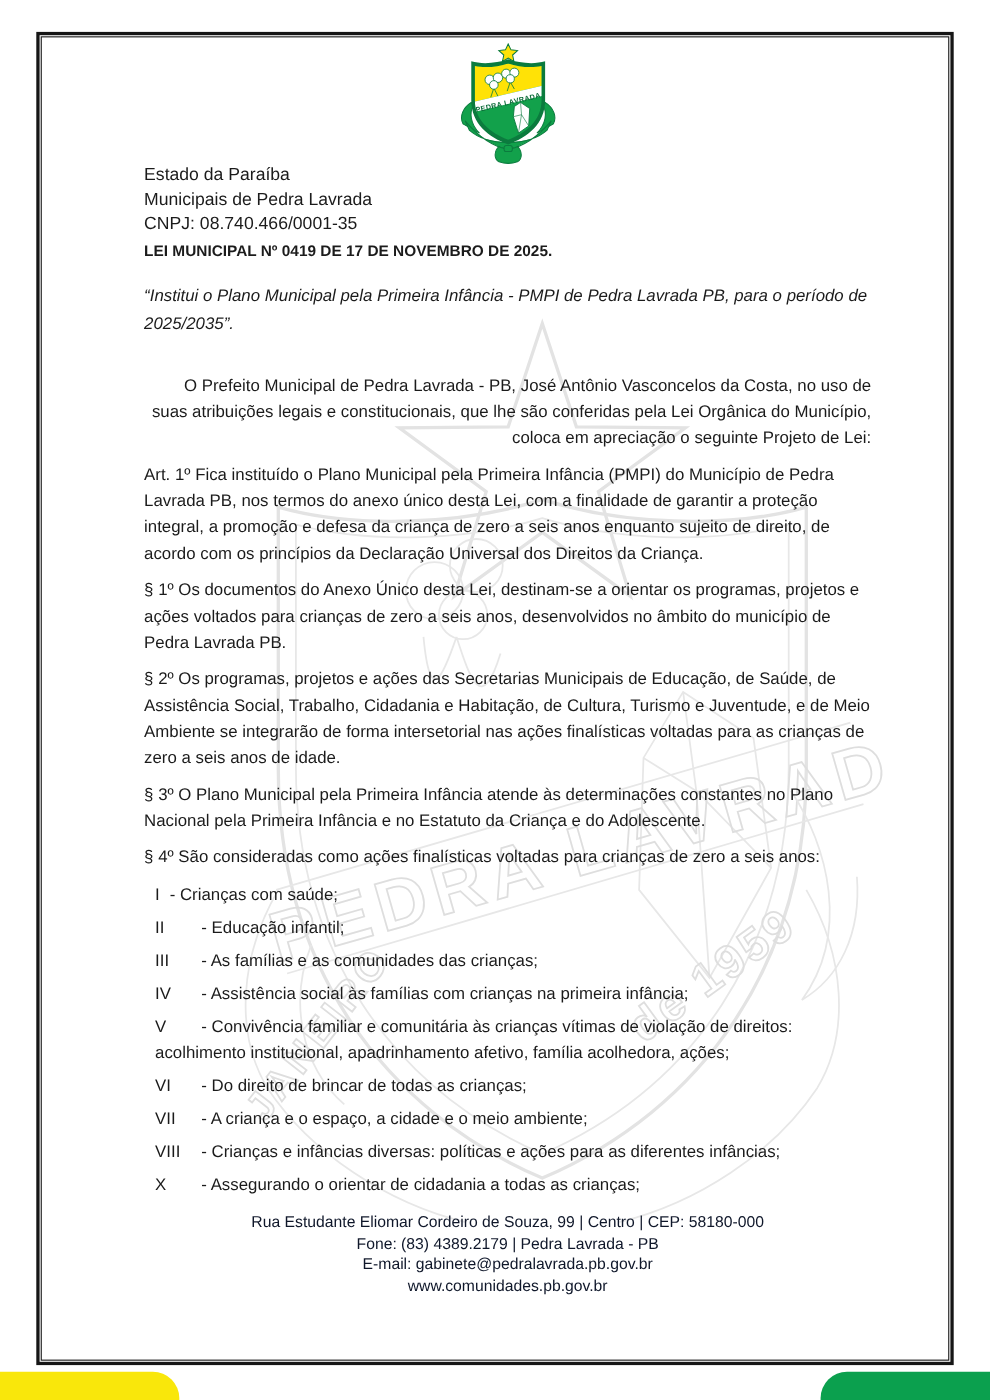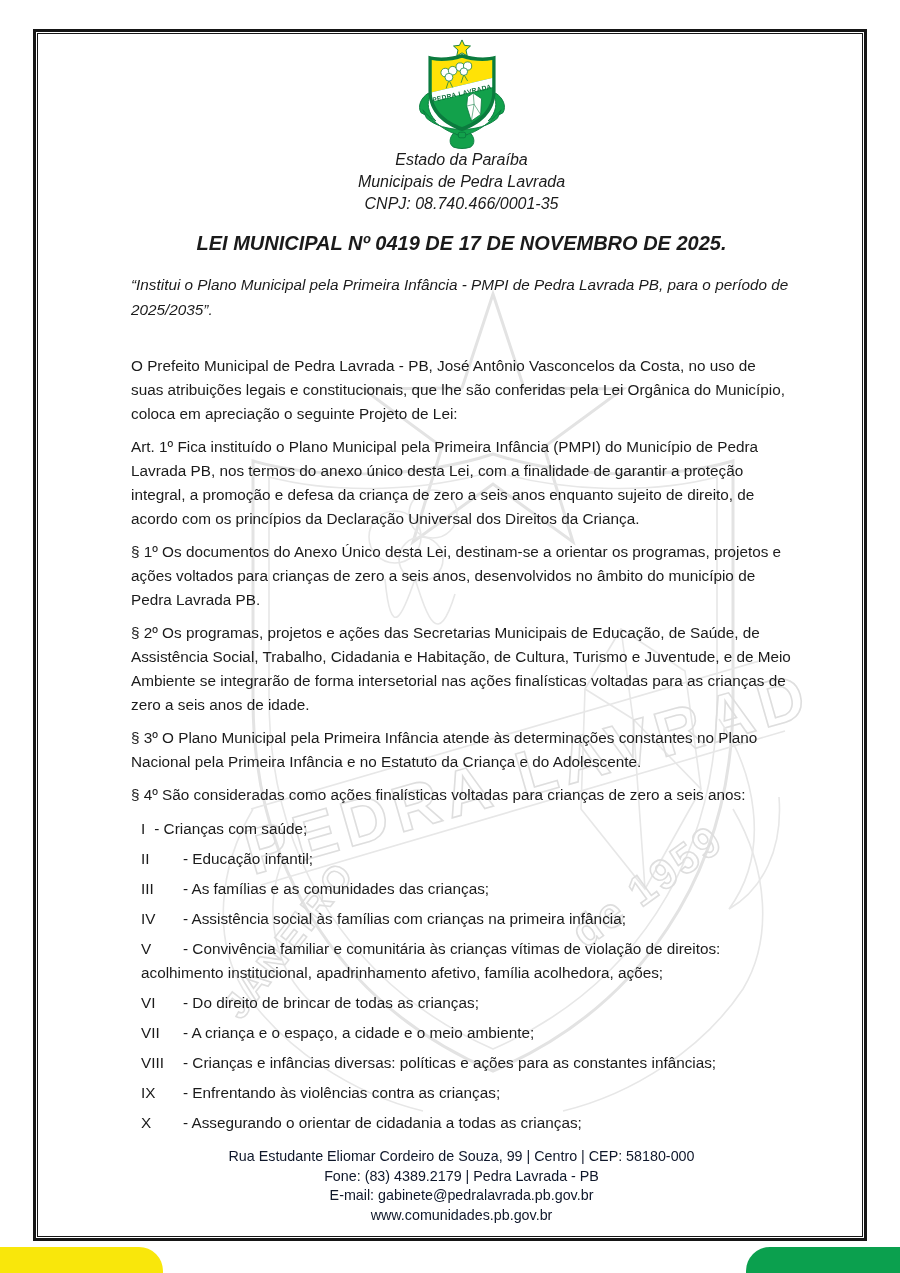--- a/index.html
+++ b/index.html
@@ -15,27 +15,27 @@
   
   .watermark{position:absolute;left:95px;top:215px;width:680px;height:930px;
              z-index:1;pointer-events:none;}
   .watermark svg{display:block;width:100%;height:100%;}
 
   .content{position:relative;z-index:2;padding:5px 70px 0 93px;}
 
   .crest{width:96px;margin:0 auto;}
   .crest svg{display:block;}
 
-  .hdr{text-align:center;font-size:16px;line-height:22px;font-style:italic;}
-  .law-title{font-weight:bold;font-size:20px;margin-top:17px;}
+  .hdr{text-align:left;font-size:16px;line-height:22px;}
+  .law-title{font-weight:bold;font-size:14px;margin-top:2px;}
 
   .epigraph{font-style:italic;font-size:15.3px;line-height:25px;margin:18px 0 0 0;}
 
   .para{font-size:15.3px;line-height:24px;margin:9px 0 0 0;}
-  .p-first{margin-top:32px;}
+  .p-first{margin-top:32px;text-align:right;}
 
   .law-list{margin:10px 0 0 10px;}
   .li{display:flex;font-size:15.3px;line-height:24px;margin-top:6px;}
   .li .rn{flex:0 0 42px;}
   .li .it{text-indent:42px;margin-left:-42px;}
   .li.inline .rn{flex:0 0 auto;padding-right:7px;}
   .li.inline .it{text-indent:0;margin-left:2px;}
 
   .footer{text-align:center;font-size:14.3px;line-height:19.5px;margin-top:12px;color:#0f172a;}
 
@@ -178,25 +178,21 @@
         <div class="li">
           <span class="rn">VI</span>
           <span class="it">- Do direito de brincar de todas as crianças;</span>
         </div>
         <div class="li">
           <span class="rn">VII</span>
           <span class="it">- A criança e o espaço, a cidade e o meio ambiente;</span>
         </div>
         <div class="li">
           <span class="rn">VIII</span>
-          <span class="it">- Crianças e infâncias diversas: políticas e ações para as constantes infâncias;</span>
-        </div>
-        <div class="li">
-          <span class="rn">IX</span>
-          <span class="it">- Enfrentando às violências contra as crianças;</span>
+          <span class="it">- Crianças e infâncias diversas: políticas e ações para as diferentes infâncias;</span>
         </div>
         <div class="li">
           <span class="rn">X</span>
           <span class="it">- Assegurando o orientar de cidadania a todas as crianças;</span>
         </div>
       </div>
 
       <div class="footer">
         <div>Rua Estudante Eliomar Cordeiro de Souza, 99 | Centro | CEP: 58180-000</div>
         <div>Fone: (83) 4389.2179 | Pedra Lavrada - PB</div>

